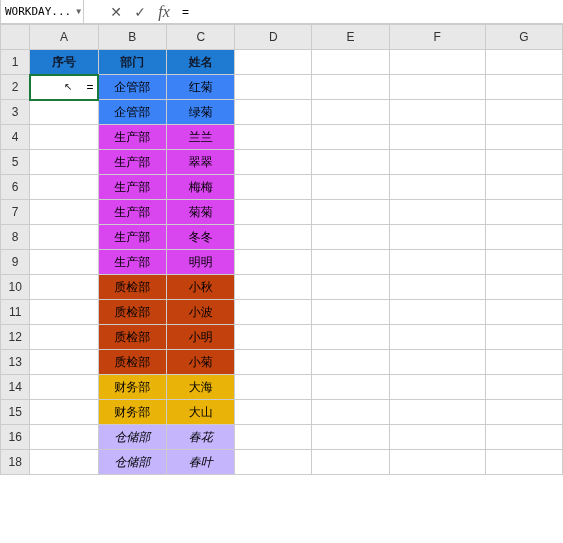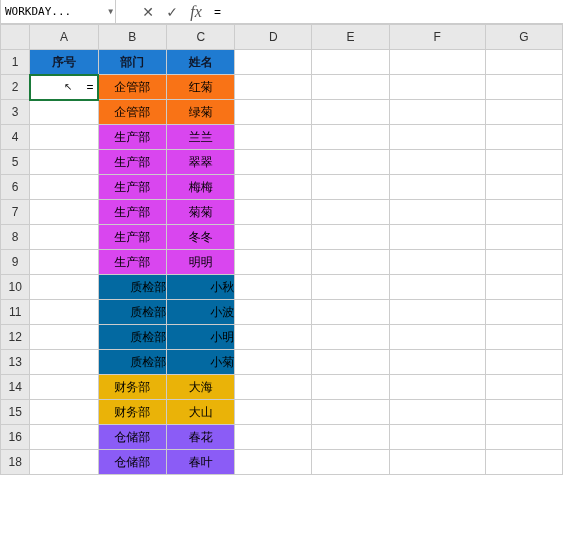--- a/index.html
+++ b/index.html
@@ -10,21 +10,21 @@
       overflow: hidden;
     }
     .formula-bar {
       display: flex;
       align-items: center;
       height: 24px;
       border-bottom: 1px solid #ccc;
       background: #fff;
     }
     .name-box {
-      width: 116px;
+      width: 84px;
       height: 22px;
       border: 1px solid #ccc;
       display: flex;
       align-items: center;
       padding: 12px 4px;
       font-family: monospace;
       font-size: 11px;
       position: relative;
     }
     .name-box-dropdown {
@@ -87,25 +87,25 @@
     .w-a { width: 70px; }
     .w-b { width: 70px; }
     .w-c { width: 70px; }
     .w-de { width: 80px; }
     .w-f { width: 100px; }
     .hdr {
       background: #1f7bd1;
       color: #0f172a;
       font-weight: bold;
     }
-    .grp0 { background: #f97316; }
+    .grp0 { background: #3b82f6; }
     .grp1 { background: #d946ef; }
-    .grp2 { background: #0369a1; text-align: right; }
+    .grp2 { background: #c2410c; }
     .grp3 { background: #eab308; }
-    .grp4 { background: #8b5cf6; }
+    .grp4 { background: #c4b5fd; font-style: italic; }
     .active-cell {
       position: relative;
       outline: 2px solid #1a7a3a;
       outline-offset: -1px;
       background: #fff;
       text-align: right;
       padding-right: 4px;
     }
     .cursor-indicator {
       position: absolute;

